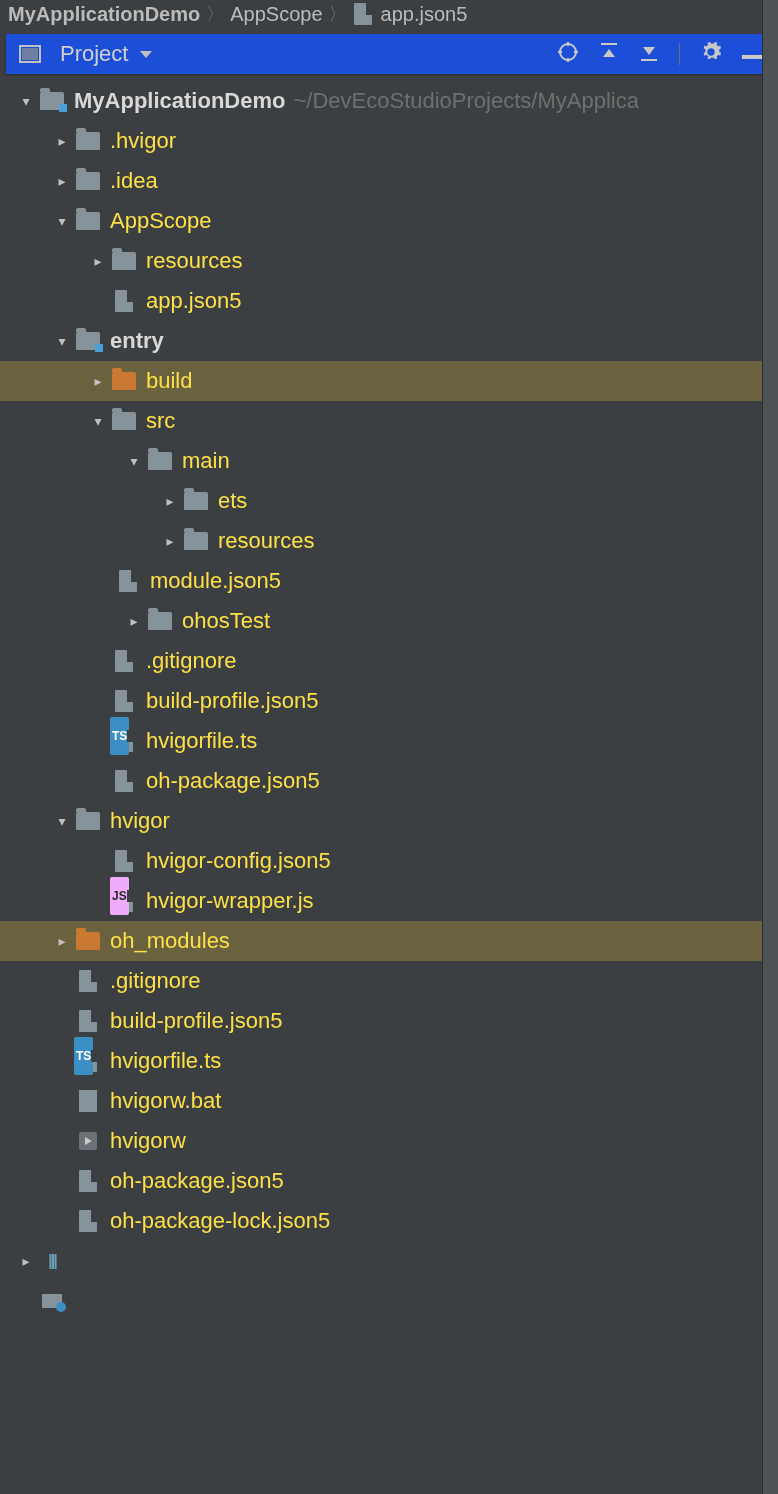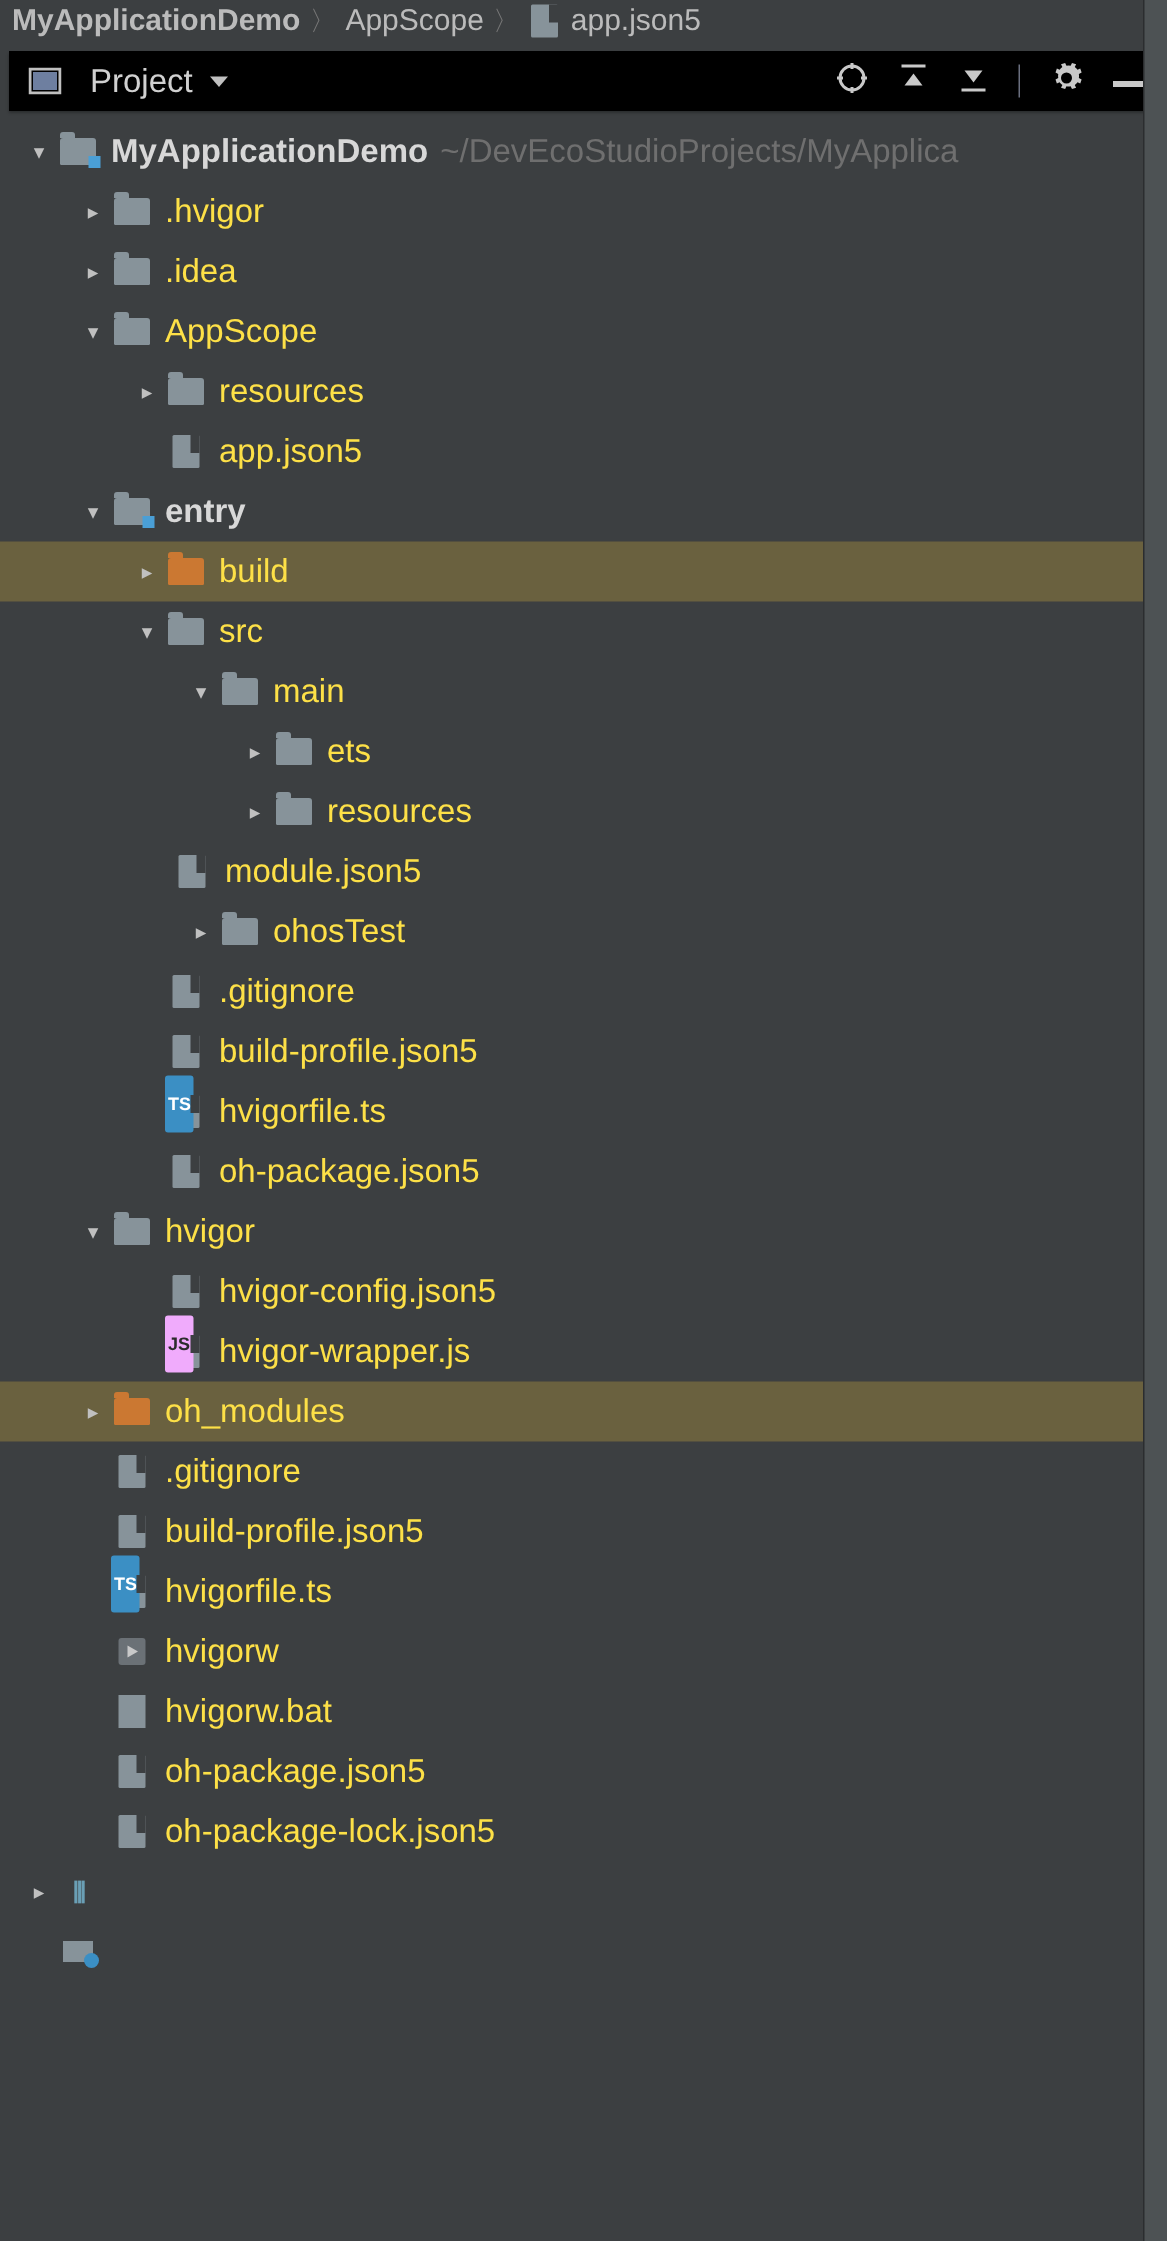--- a/index.html
+++ b/index.html
@@ -35,21 +35,21 @@
     .breadcrumb-sep {
       margin: 0 6px;
       color: #777;
       font-size: 18px;
     }
     .toolbar {
       display: flex;
       align-items: center;
       justify-content: space-between;
       height: 40px;
-      background: #000000;
+      background: #1d4ed8;
       margin: 6px 6px 3px 6px;
       padding: 0 10px;
       box-shadow: 0 1px 2px rgba(0,0,0,0.35);
     }
     .toolbar-left {
       display: flex;
       align-items: center;
       gap: 8px;
     }
     .view-label {
@@ -478,33 +478,33 @@
         <span class="file ts">
           <span class="badge ts">TS</span>
         </span>
       </span>
     <span class="label">hvigorfile.ts</span>
   </div>
 
   <div class="row" style="padding-left:50px;">
     <span class="arrow empty">▸</span>
     <span class="ic">
+        <span class="text-file"></span>
+      </span>
+    <span class="label">hvigorw.bat</span>
+  </div>
+
+  <div class="row" style="padding-left:50px;">
+    <span class="arrow empty">▸</span>
+    <span class="ic">
         <span class="run-icon"></span>
       </span>
     <span class="label">hvigorw</span>
   </div>
 
-  <div class="row" style="padding-left:50px;">
-    <span class="arrow empty">▸</span>
-    <span class="ic">
-        <span class="text-file"></span>
-      </span>
-    <span class="label">hvigorw.bat</span>
-  </div>
-
 
   <div class="row" style="padding-left:50px;">
     <span class="arrow empty">▸</span>
     <span class="ic">
         <span class="file json5"></span>
       </span>
     <span class="label">oh-package.json5</span>
   </div>
 
   <div class="row" style="padding-left:50px;">

